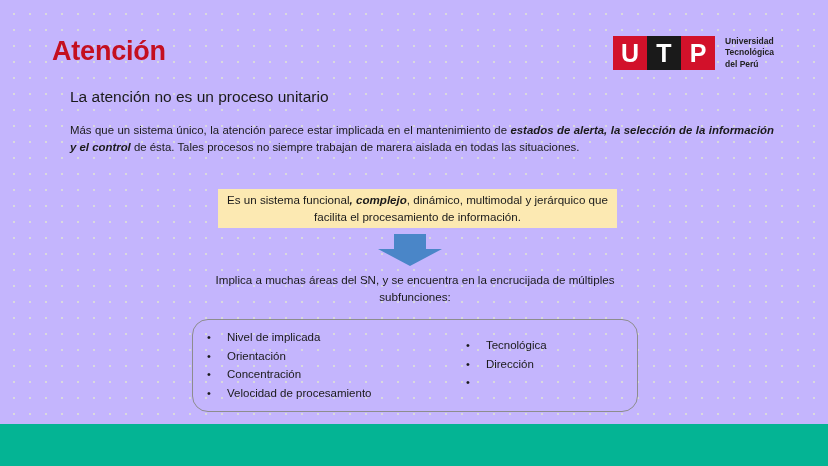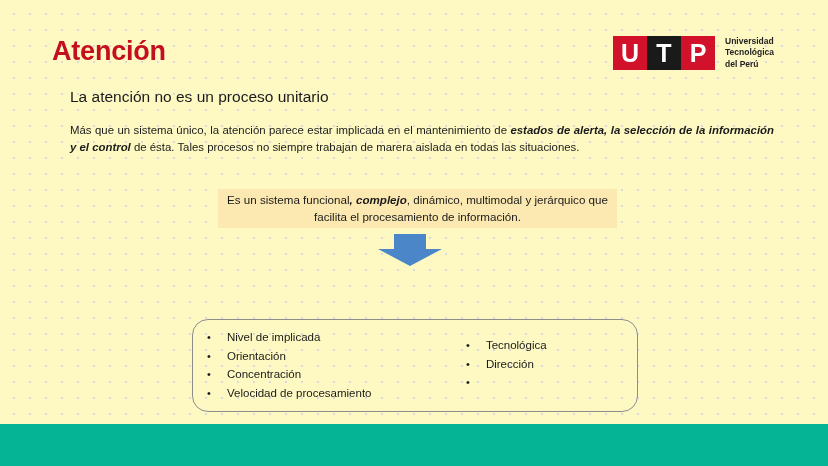--- a/index.html
+++ b/index.html
@@ -14,21 +14,21 @@
     background: #ffffff;
     position: relative;
   }
 
   
   .slide {
     position: absolute;
     left: 0; top: 0;
     width: 828px;
     height: 466px;
-    background-color: #fef9c3;
+    background-color: #c4b5fd;
     overflow: hidden;
   }
 
   
   .dot-grid {
     position: absolute;
     left: 0; top: 0;
     width: 828px;
     height: 424px;
     background-image: radial-gradient(#d9d9dd 1.15px, transparent 1.2px);
@@ -233,20 +233,21 @@
   <div class="paragraph"><span>Más que un sistema único, la atención parece estar implicada en el mantenimiento de </span><b>estados de alerta, la selección de la información y el control</b><span> de ésta. Tales procesos no siempre trabajan de marera aislada en todas las situaciones.</span></div>
 
   <div class="callout">
     <div class="callout-text"><span>Es un sistema funcional</span><b>, complejo</b><span>, dinámico, multimodal y jerárquico que facilita el procesamiento de información.</span></div>
   </div>
 
   <svg class="arrow" viewBox="0 0 76 32">
     <polygon points="22,0 54,0 54,15 70,15 38,32 6,15 22,15" fill="#4a86c8"></polygon>
   </svg>
 
+  <div class="lead-in">Implica a muchas áreas del SN, y se encuentra en la encrucijada de múltiples subfunciones:</div>
 
   <div class="bullet-box">
     <div class="bullet-col left">
       <div class="bullet-item">
         <span class="bullet-dot">•</span>
         <span class="bullet-label">Nivel de implicada</span>
       </div>
       <div class="bullet-item">
         <span class="bullet-dot">•</span>
         <span class="bullet-label">Orientación</span>

